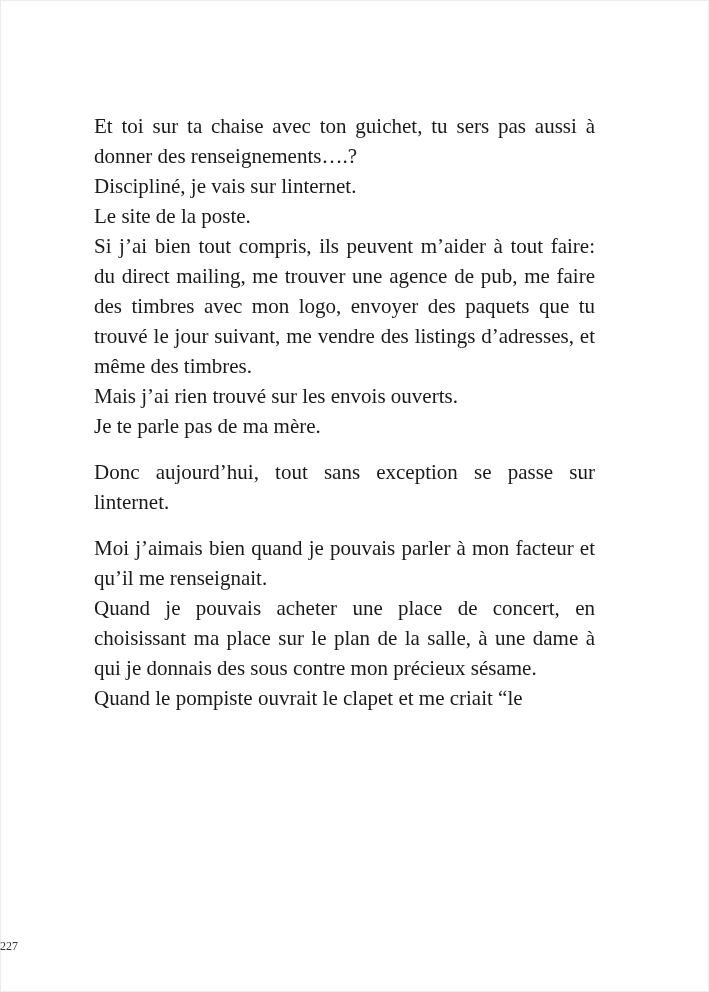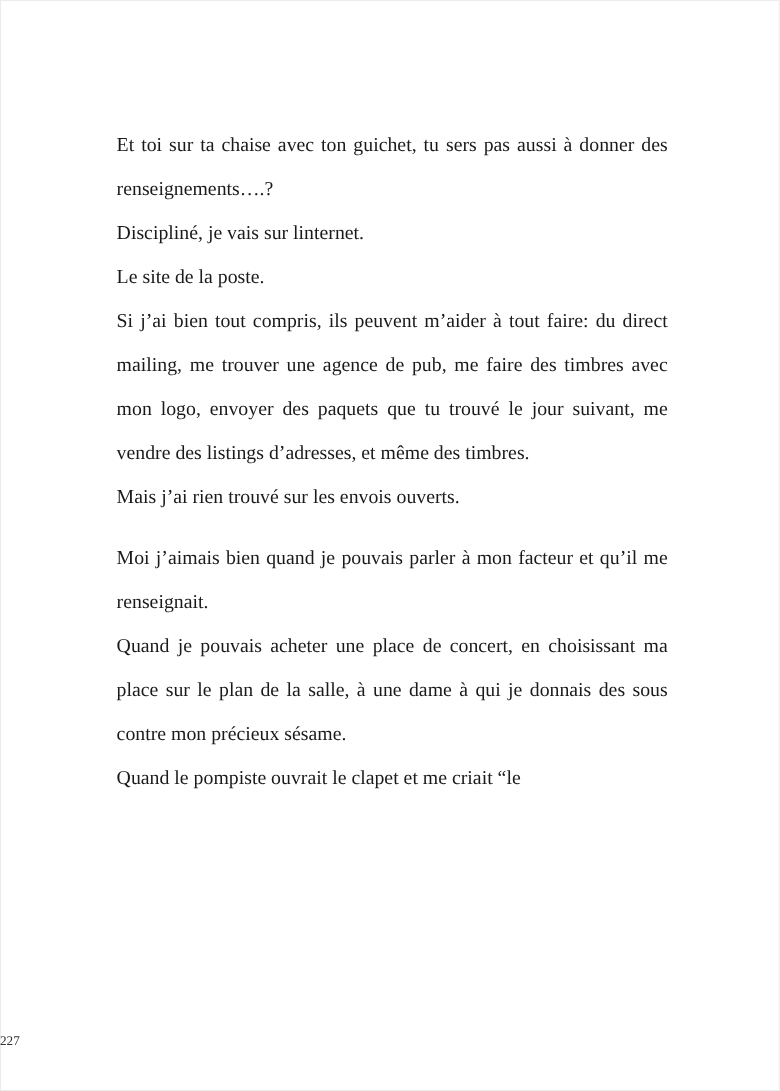--- a/index.html
+++ b/index.html
@@ -12,25 +12,25 @@
     width: 709px;
     height: 992px;
     background: #ffffff;
     box-shadow: inset 0 0 0 1px #ececec;
     overflow: hidden;
     font-family: "Liberation Serif", "DejaVu Serif", serif;
     color: #1a1a1a;
   }
   .page-content {
     position: absolute;
-    left: 106px;
+    left: 94px;
     top: 111px;
     width: 501px;
-    font-size: 18px;
-    line-height: 40px;
+    font-size: 21px;
+    line-height: 30px;
     text-align: justify;
     text-justify: inter-word;
   }
   .page-content p {
     margin: 0;
     padding: 0;
   }
   .page-content p.gap-before {
     margin-top: 16px;
   }
@@ -46,18 +46,20 @@
 </head>
 <body>
 
 <div class="book-page">
   <div class="page-content">
     <p>Et toi sur ta chaise avec ton guichet, tu sers pas aussi à donner des renseignements….?</p>
     <p>Discipliné, je vais sur linternet.</p>
     <p>Le site de la poste.</p>
     <p>Si j’ai bien tout compris, ils peuvent m’aider à tout faire: du direct mailing, me trouver une agence de pub, me faire des timbres avec mon logo, envoyer des paquets que tu trouvé le jour suivant, me vendre des listings d’adresses, et même des timbres.</p>
     <p>Mais j’ai rien trouvé sur les envois ouverts.</p>
+    <p>Je te parle pas de ma mère.</p>
+    <p class="gap-before">Donc aujourd’hui, tout sans exception se passe sur linternet.</p>
     <p class="gap-before">Moi j’aimais bien quand je pouvais parler à mon facteur et qu’il me renseignait.</p>
     <p>Quand je pouvais acheter une place de concert, en choisissant ma place sur le plan de la salle, à une dame à qui je donnais des sous contre mon précieux sésame.</p>
     <p>Quand le pompiste ouvrait le clapet et me criait “le</p>
   </div>
   <div class="page-number">227</div>
 </div>
 
 </body></html>

